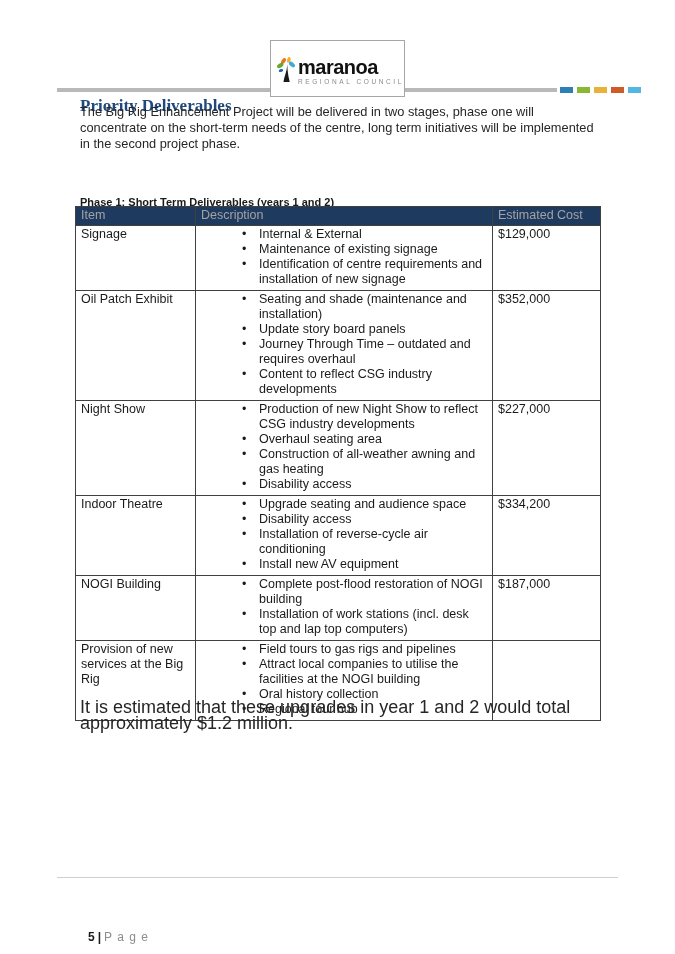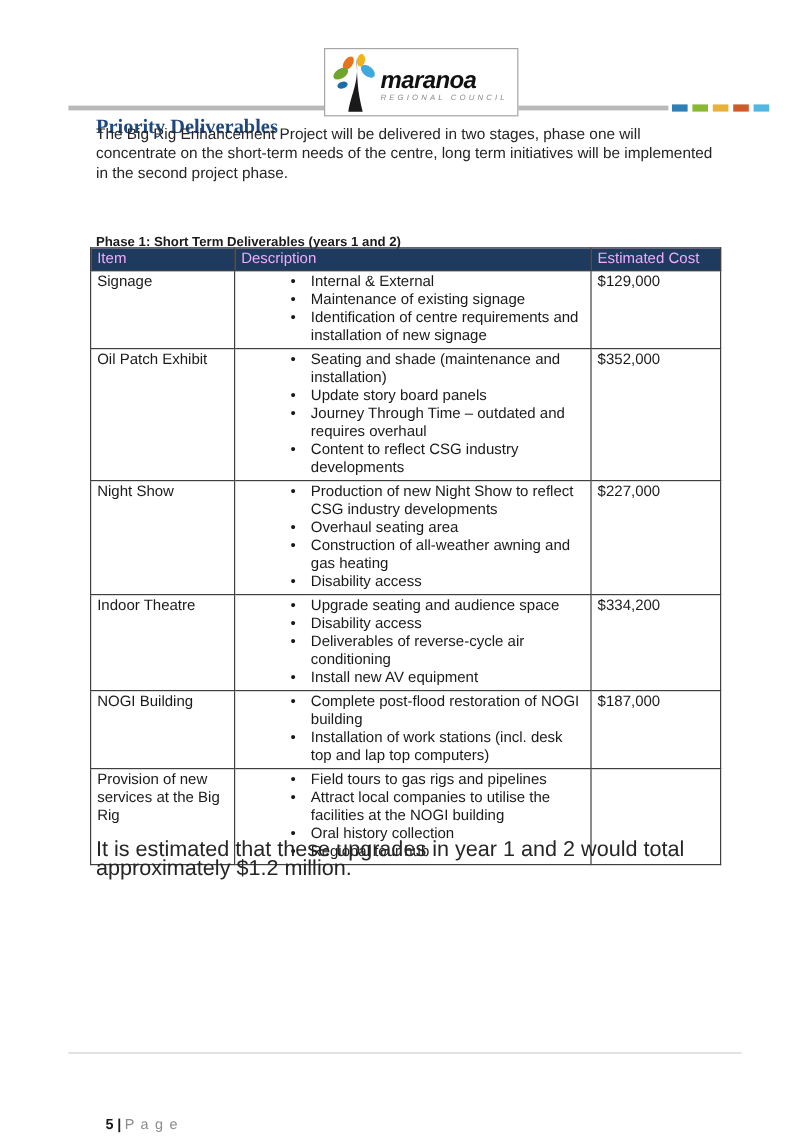--- a/index.html
+++ b/index.html
@@ -24,26 +24,25 @@
   .header-dashes {
     position: absolute;
     left: 560px; top: 87px;
     display: flex; gap: 4px;
   }
   .header-dashes span { width: 13px; height: 6px; display: block; }
 
   .logo-box {
     position: absolute;
     left: 270px; top: 40px;
-    width: 162px; height: 57px;
+    width: 135px; height: 57px;
     background: #ffffff;
     border: 1px solid #a6a6a6;
     display: flex;
     align-items: center;
-    font-style: italic;
   }
   .logo-tree { margin: 2px 2px 0 6px; }
   .logo-text { line-height: 1; padding-top: 6px; }
   .logo-name {
     font-size: 20px;
     font-weight: 700;
     letter-spacing: -0.5px;
     color: #111111;
     display: block;
   }
@@ -94,21 +93,21 @@
   }
   .col-item { width: 120px; }
   .col-desc { width: 297px; }
   .col-cost { width: 108px; }
   .doc-table th, .doc-table td {
     border: 1px solid #404040;
     vertical-align: top;
     text-align: left;
   }
   .doc-table th {
-    color: #f0abfc;
+    color: #a3a3a3;
     font-weight: 400;
     padding: 1px 5px 2px;
   }
   .doc-table td { padding: 1px 5px 3px; }
   .doc-table ul { margin: 0; padding: 0 0 0 58px; list-style: none; }
   .doc-table li { position: relative; }
   .doc-table li::before {
     content: "\2022";
     position: absolute;
     left: -17px;
@@ -223,21 +222,21 @@
             </ul>
           </td>
           <td>$227,000</td>
         </tr>
         <tr>
           <td>Indoor Theatre</td>
           <td>
             <ul>
               <li>Upgrade seating and audience space</li>
               <li>Disability access</li>
-              <li>Deliverables of reverse-cycle air conditioning</li>
+              <li>Installation of reverse-cycle air conditioning</li>
               <li>Install new AV equipment</li>
             </ul>
           </td>
           <td>$334,200</td>
         </tr>
         <tr>
           <td>NOGI Building</td>
           <td>
             <ul>
               <li>Complete post-flood restoration of NOGI building</li>

